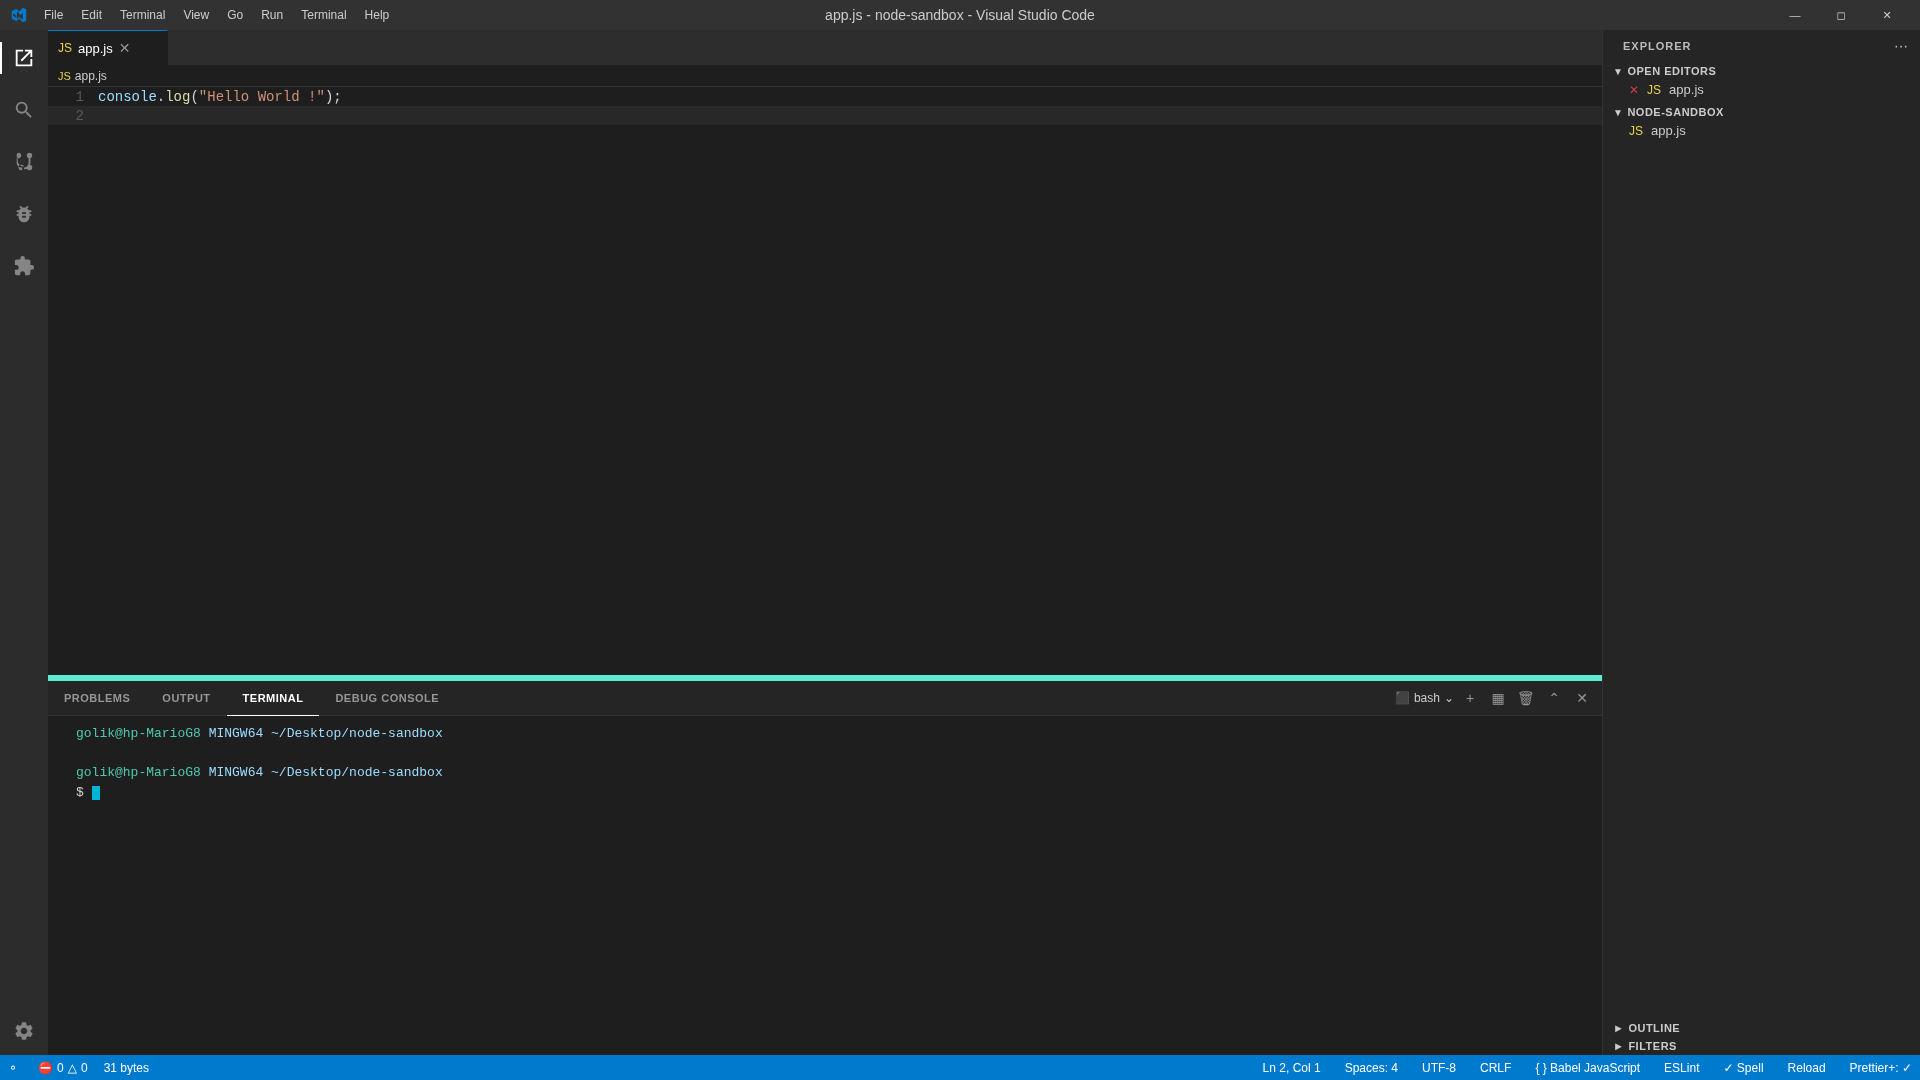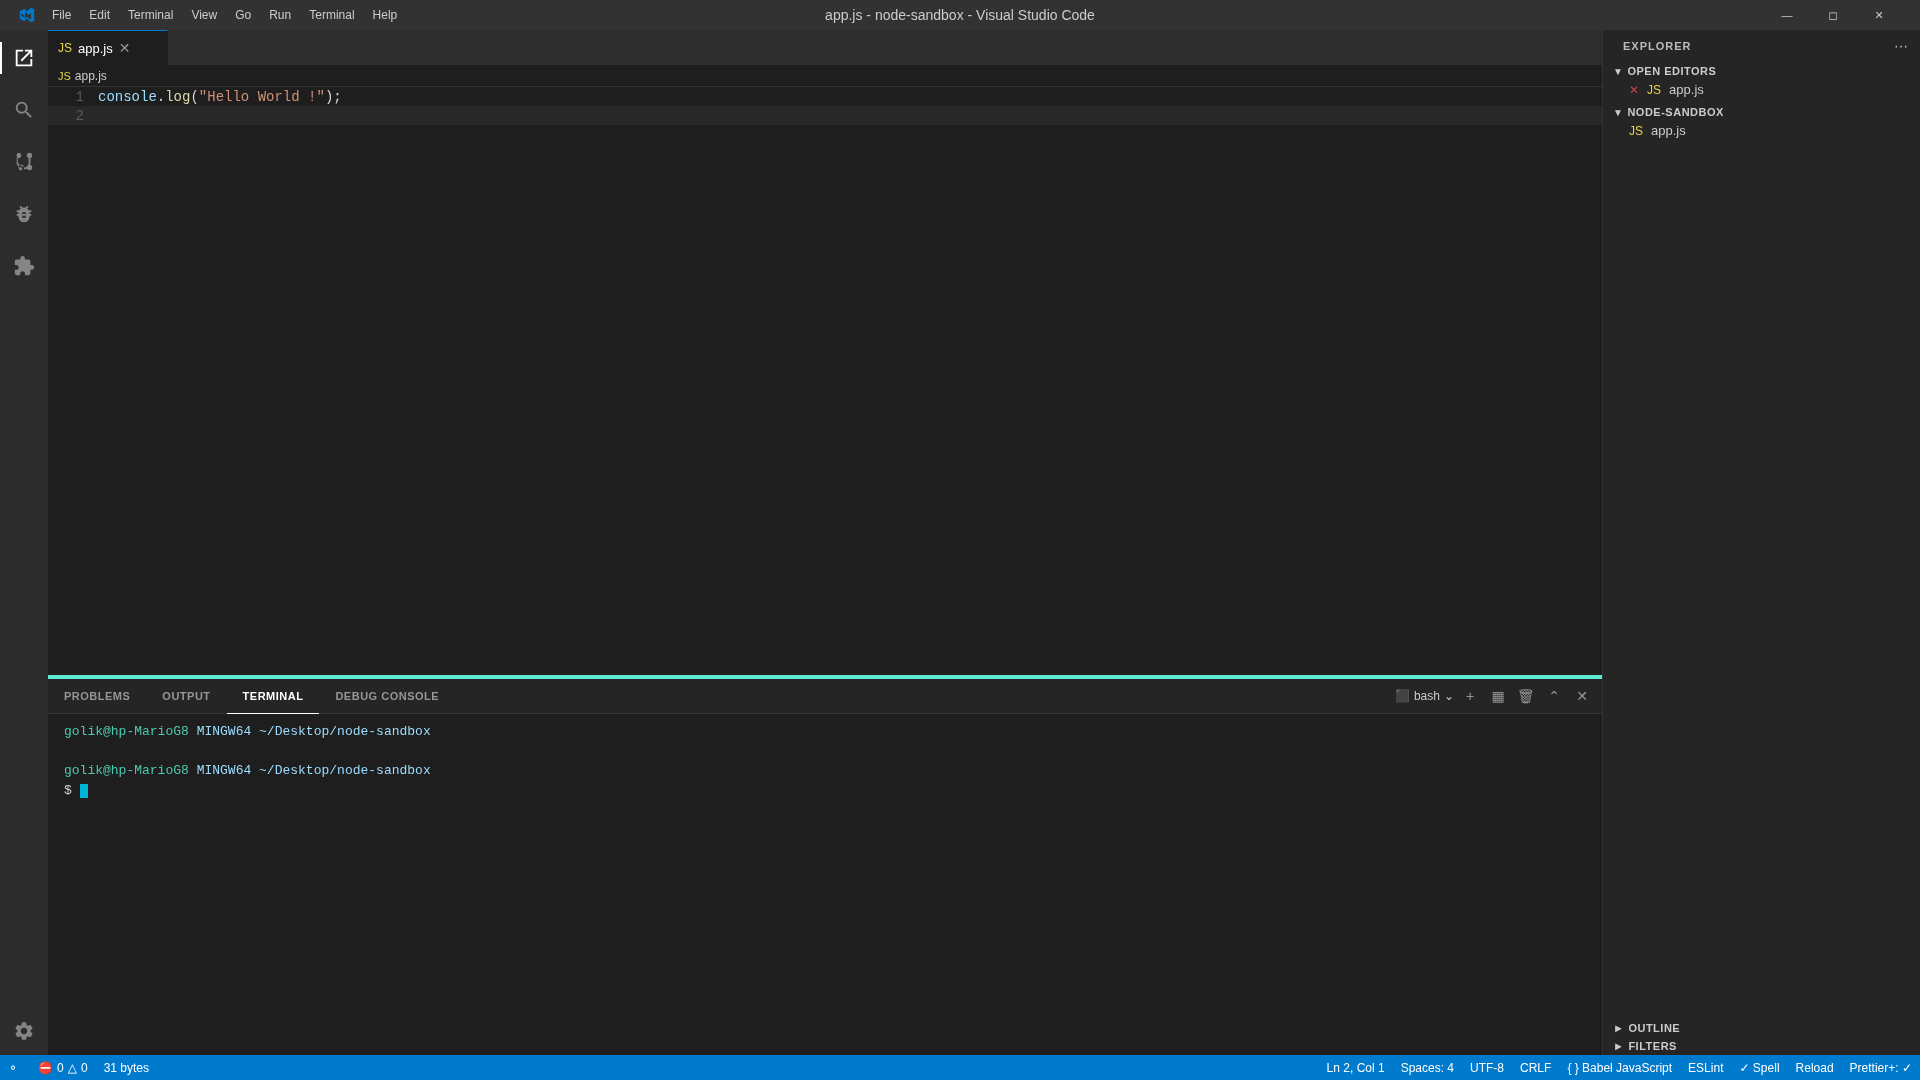--- a/index.html
+++ b/index.html
@@ -5,21 +5,21 @@
     * { margin: 0; padding: 0; box-sizing: border-box; }
     body { width: 1920px; height: 1080px; overflow: hidden; font-family: 'Segoe UI', sans-serif; background: #1e1e2e; }
 
     
     #titlebar {
       height: 30px;
       background: #323233;
       display: flex;
       align-items: center;
       justify-content: space-between;
-      padding: 0 18px;
+      padding: 0 10px;
       user-select: none;
     }
     #titlebar .menu-left {
       display: flex;
       align-items: center;
       gap: 2px;
     }
     #titlebar .vscode-icon {
       width: 18px; height: 18px; margin-right: 6px;
       display: flex; align-items: center; justify-content: center;
@@ -170,21 +170,21 @@
     }
     .kw-console { color: #9cdcfe; }
     .kw-log { color: #dcdcaa; }
     .kw-string { color: #ce9178; }
     .kw-punc { color: #d4d4d4; }
 
     
     #panel {
       height: 380px;
       background: #1e1e1e;
-      border-top: 4px solid #5eead4;
+      border-top: 6px solid #5eead4;
       display: flex;
       flex-direction: column;
       flex-shrink: 0;
     }
     #panel-tabs {
       display: flex;
       align-items: center;
       background: #252526;
       height: 35px;
       border-bottom: 1px solid #333;
@@ -219,21 +219,21 @@
       color: #969696; cursor: pointer; font-size: 14px; border-radius: 3px;
     }
     .bash-label {
       font-size: 12px; color: #ccc;
       display: flex; align-items: center; gap: 4px;
     }
 
     
     #terminal-content {
       flex: 1;
-      padding: 8px 16px;
+      padding: 8px 28px;
       font-family: 'Consolas', 'Courier New', monospace;
       font-size: 13px;
       color: #d4d4d4;
       overflow: auto;
     }
     .term-line { margin-bottom: 0; line-height: 1.5; }
     .term-user { color: #4ec9b0; }
     .term-path { color: #9cdcfe; }
     .term-cmd { color: #d4d4d4; }
     .term-output { color: #d4d4d4; }
@@ -332,21 +332,21 @@
       display: flex;
       align-items: center;
       gap: 4px;
       cursor: pointer;
       white-space: nowrap;
     }
     .status-right {
       display: flex;
       align-items: center;
       margin-left: auto;
-      gap: 0;
+      gap: 8px;
     }
   </style>
 </head>
 <body>
 
 <div id="titlebar">
   <div class="menu-left">
     <div class="vscode-icon">
       <svg viewBox="0 0 100 100" fill="none" xmlns="http://www.w3.org/2000/svg">
         <path d="M74.9 5.1L51.1 26.7 32.3 12.8 5 26.5v47l27.3 13.7 18.9-13.9 23.7 21.6 20-9.6V14.7L74.9 5.1zM32.3 67.7L13.5 54.4V37.1l18.8 17.3v13.3zm7.8 5.1l-3-1.5V30.2l3-1.5 19 22-19 22zm34.8 4.7l-27.3-17 27.3-22.5v39.5z" fill="#007ACC"></path>

